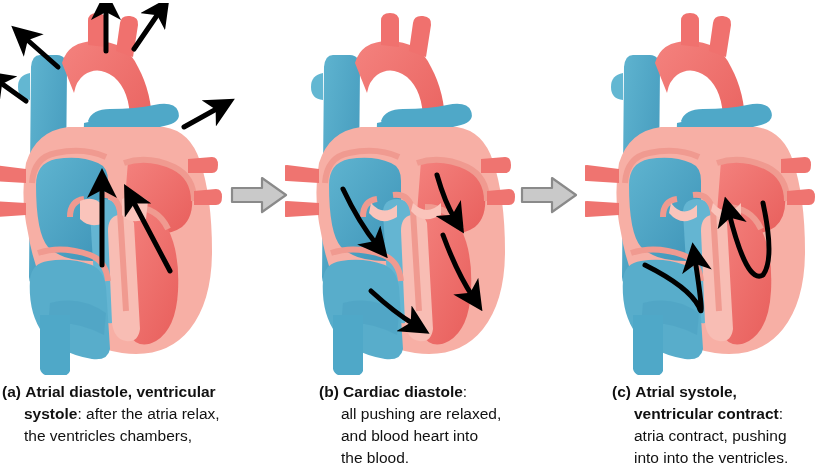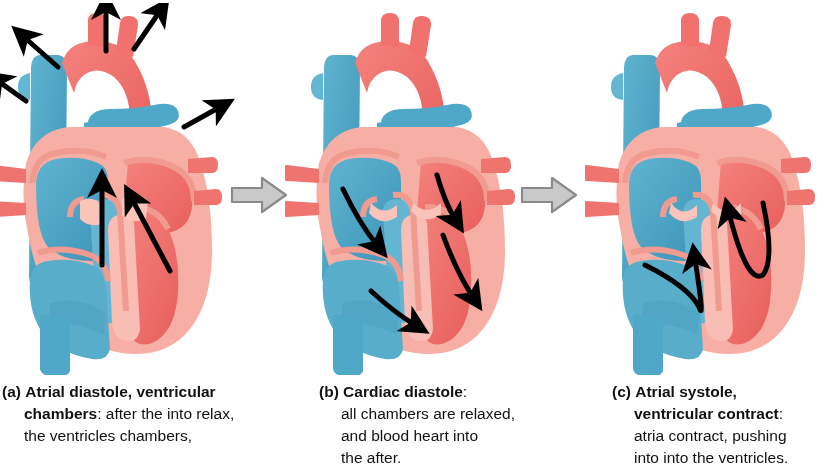--- a/index.html
+++ b/index.html
@@ -291,29 +291,29 @@
         <path d="M2,13 L32,13 L32,3 L56,20 L32,37 L32,27 L2,27 Z" fill="#C9C9C9" stroke="#8A8A8A" stroke-width="2.2" stroke-linejoin="round"></path>
       </svg>
     </div>
 
   </div>
 
   <div class="captions">
 
     <div class="caption" id="caption-a">
       <div class="cap-line cap-first"><span class="cap-label">(a)</span> <span class="cap-term">Atrial diastole, ventricular</span></div>
-      <div class="cap-line cap-rest"><span class="cap-term">chambers</span><span>: after the into relax,</span></div>
+      <div class="cap-line cap-rest"><span class="cap-term">systole</span><span>: after the atria relax,</span></div>
       <div class="cap-line cap-rest">the ventricles chambers,</div>
     </div>
 
     <div class="caption" id="caption-b">
       <div class="cap-line cap-first"><span class="cap-label">(b)</span> <span class="cap-term">Cardiac diastole</span><span>:</span></div>
-      <div class="cap-line cap-rest">all chambers are relaxed,</div>
+      <div class="cap-line cap-rest">all pushing are relaxed,</div>
       <div class="cap-line cap-rest">and blood heart into</div>
-      <div class="cap-line cap-rest">the after.</div>
+      <div class="cap-line cap-rest">the blood.</div>
     </div>
 
     <div class="caption" id="caption-c">
       <div class="cap-line cap-first"><span class="cap-label">(c)</span> <span class="cap-term">Atrial systole,</span></div>
       <div class="cap-line cap-rest"><span class="cap-term">ventricular contract</span><span>:</span></div>
       <div class="cap-line cap-rest">atria contract, pushing</div>
       <div class="cap-line cap-rest">into into the ventricles.</div>
     </div>
 
   </div>

